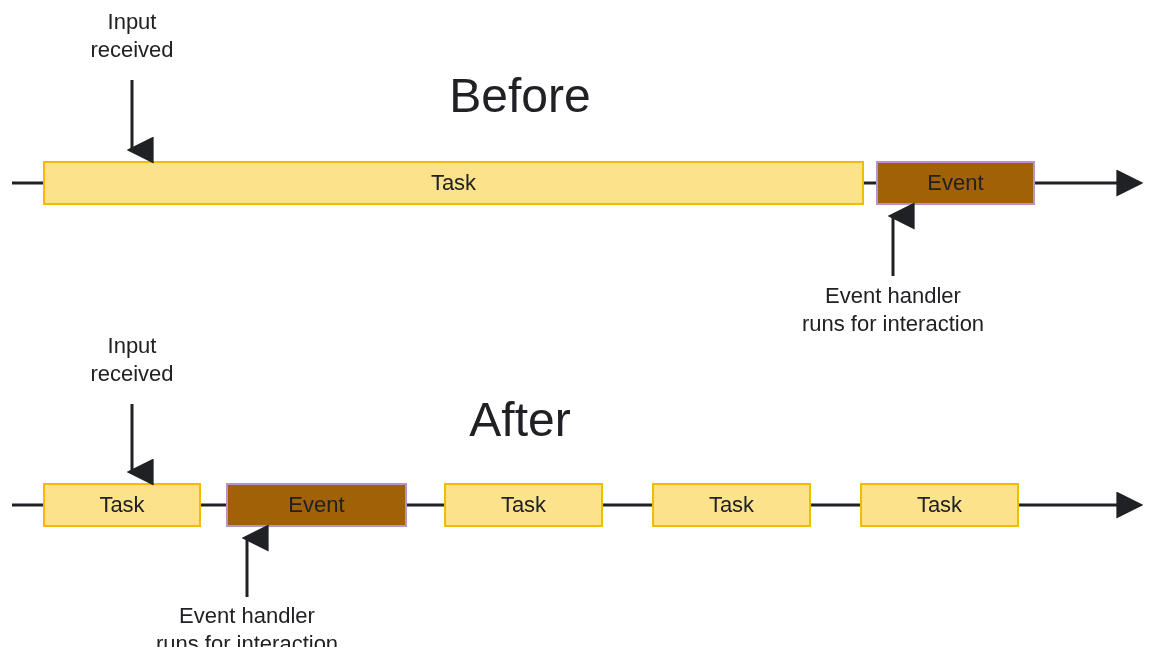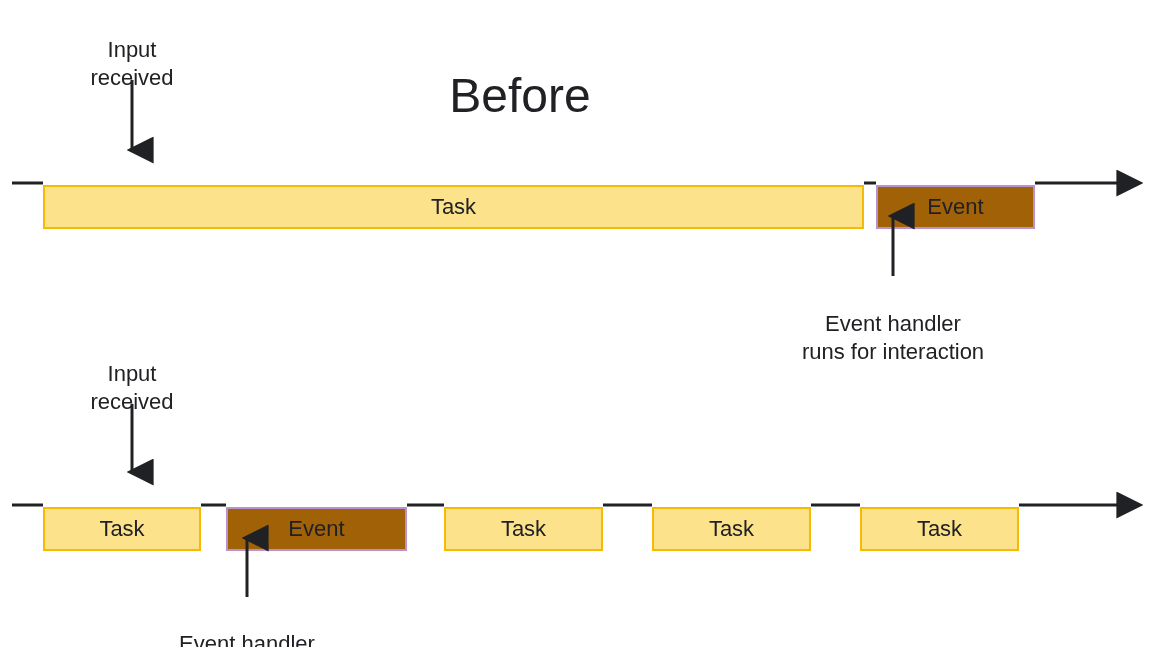--- a/index.html
+++ b/index.html
@@ -27,32 +27,30 @@
   }
   .annotation {
     position: absolute;
     font-size: 22px;
     font-weight: 400;
     color: #202124;
     line-height: 1.25;
     text-align: center;
     white-space: nowrap;
     transform: translateX(-50%);
-    margin-top: 28px;
   }
   .block {
     position: absolute;
     box-sizing: border-box;
     border: 2px solid;
     display: flex;
     align-items: center;
     justify-content: center;
     font-size: 22px;
     font-weight: 400;
-    margin-top: 24px;
   }
   .block.task {
     background: #FCE28A;
     border-color: #F6B904;
     color: #202124;
   }
   .block.event {
     background: #a16207;
     border-color: #BA91CF;
     color: #202124;
@@ -65,20 +63,21 @@
     height: 647px;
     pointer-events: none;
   }
 </style>
 </head>
 <body>
 
 <div id="stage">
 
   <div class="heading" style="left:520px; top:68px;">Before</div>
+  <div class="heading" style="left:520px; top:392px;">After</div>
 
   <div class="block task" style="left:43px; top:161px; width:821px; height:44px;">
     <span>Task</span>
   </div>
   <div class="block event" style="left:876px; top:161px; width:159px; height:44px;">
     <span>Event</span>
   </div>
 
   <div class="block task" style="left:43px; top:483px; width:158px; height:44px;">
     <span>Task</span>

